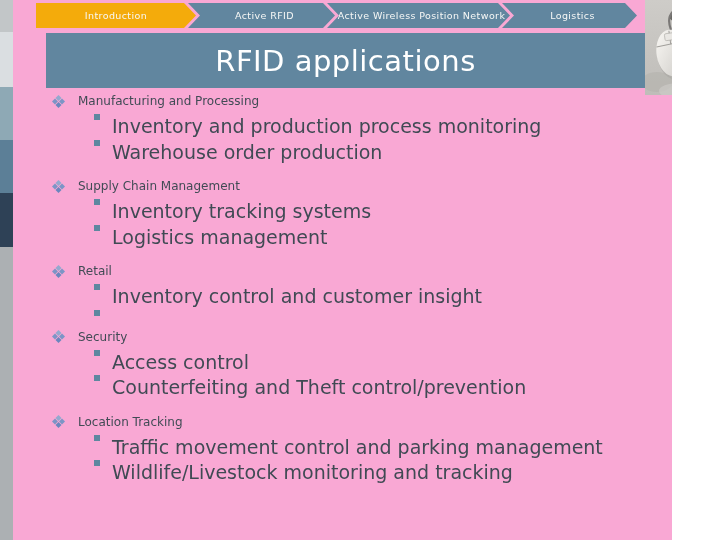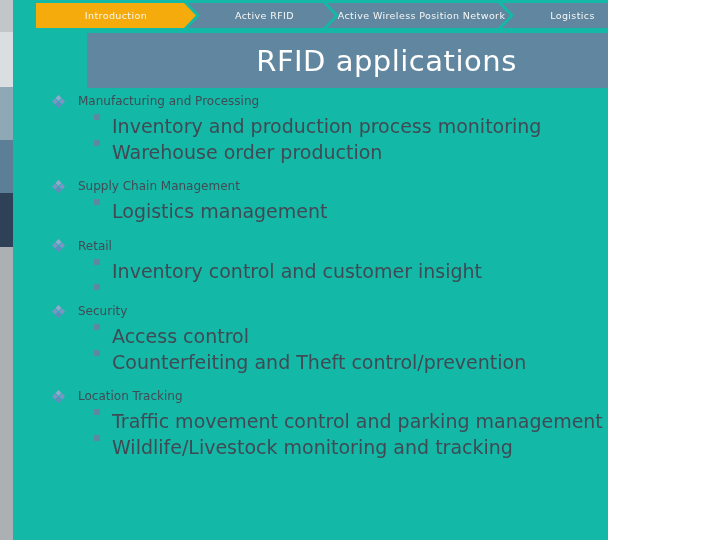--- a/index.html
+++ b/index.html
@@ -1,19 +1,19 @@
 <!DOCTYPE html>
 <html><head>
 <meta charset="utf-8">
 <style>
   html,body{margin:0;padding:0;background:#fff;}
   .slide{
     position:relative;
-    width:608px;height:540px;
-    background:#14b8a6;
+    width:672px;height:540px;
+    background:#f9a8d4;
     overflow:hidden;
     font-family:"DejaVu Sans","Liberation Sans",sans-serif;
   }
 
   
   .left-strip{position:absolute;left:0;top:0;width:13px;height:540px;}
   .left-strip .band{width:100%;}
   .band-1{height:32px;background:#c2c6c8;}
   .band-2{height:55px;background:#dadee1;}
   .band-3{height:53px;background:#8ea9b5;}
@@ -36,21 +36,21 @@
   .crumb:nth-child(1){left:36px;width:160px;padding-left:0;
     clip-path:polygon(0 0, calc(100% - 12px) 0, 100% 50%, calc(100% - 12px) 100%, 0 100%);}
   .crumb:nth-child(2){left:188px;width:147px;}
   .crumb:nth-child(3){left:327px;width:183px;}
   .crumb:nth-child(4){left:502px;width:135px;}
 
   
   .title-bar{
     position:absolute;left:46px;top:33px;width:599px;height:55px;
     background:#61869f;
-    display:flex;align-items:center;justify-content:center;margin-left:41px;
+    display:flex;align-items:center;justify-content:center;
   }
   .title-bar h1{
     margin:0;color:#ffffff;font-size:29px;font-weight:400;letter-spacing:0.5px;
   }
 
   
   .photo{position:absolute;left:645px;top:0;width:75px;height:95px;}
 
   
   .content{position:absolute;left:46px;top:88px;width:640px;}
@@ -182,20 +182,24 @@
           <path d="M7 0 L10.2 3.2 L7 6.4 L3.8 3.2 Z" fill="#93a9ce"></path>
           <path d="M3.2 3.8 L6.4 7 L3.2 10.2 L0 7 Z" fill="#7c95c6"></path>
           <path d="M10.8 3.8 L14 7 L10.8 10.2 L7.6 7 Z" fill="#7c95c6"></path>
           <path d="M7 7.6 L10.2 10.8 L7 14 L3.8 10.8 Z" fill="#6a86be"></path>
         </svg>
         <span>Supply Chain Management</span>
       </div>
       <div class="items">
           <div class="sub-item">
       <span class="square-bullet"></span>
+      <span>Inventory tracking systems</span>
+    </div>
+          <div class="sub-item">
+      <span class="square-bullet"></span>
       <span>Logistics management</span>
     </div>
         </div>
     </div>
       <div class="section">
       <div class="section-heading">
         <svg class="diamond-bullet" viewBox="0 0 14 14">
           <path d="M7 0 L10.2 3.2 L7 6.4 L3.8 3.2 Z" fill="#93a9ce"></path>
           <path d="M3.2 3.8 L6.4 7 L3.2 10.2 L0 7 Z" fill="#7c95c6"></path>
           <path d="M10.8 3.8 L14 7 L10.8 10.2 L7.6 7 Z" fill="#7c95c6"></path>

